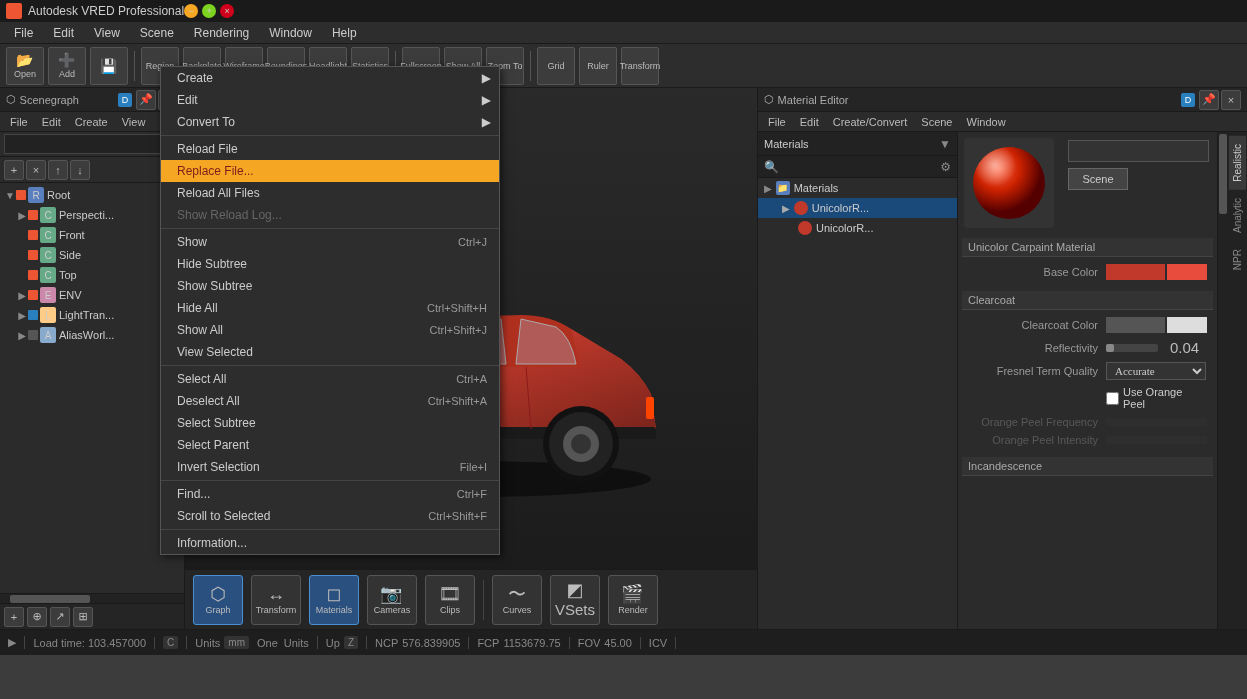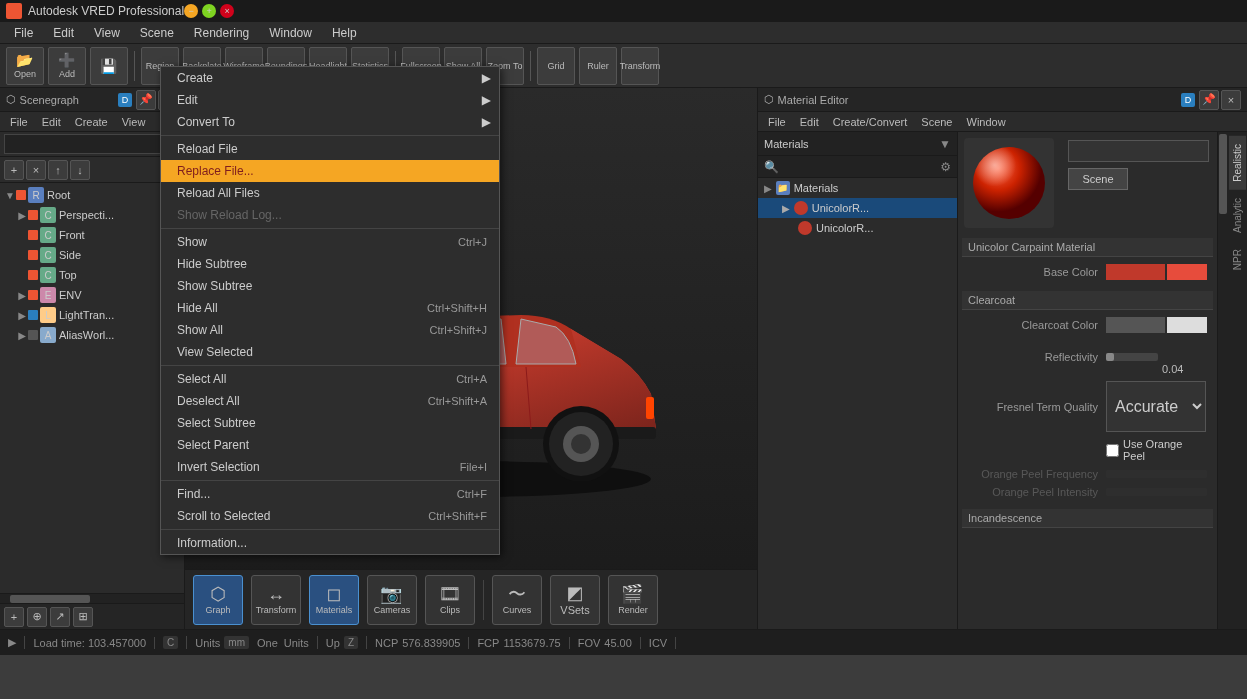--- a/index.html
+++ b/index.html
@@ -74,22 +74,22 @@
     .prop-section-title { font-size: 11px; color: #aaa; padding: 3px 6px; background: #333; border-bottom: 1px solid #444; margin-bottom: 4px; }
     .prop-row { display: flex; align-items: center; padding: 3px 6px; font-size: 11px; }
     .prop-label { color: #999; width: 130px; flex-shrink: 0; text-align: right; margin-right: 8px; }
     .color-swatch { height: 16px; flex: 1; display: flex; gap: 2px; }
     .swatch-main { flex: 1; height: 16px; background: #c0392b; }
     .swatch-solid { width: 40px; height: 16px; background: #e74c3c; }
     .swatch-dark { flex: 1; height: 16px; background: #555; }
     .swatch-white { width: 40px; height: 16px; background: #ddd; }
     .slider-track { flex: 1; height: 8px; background: #444; border-radius: 2px; position: relative; }
     .slider-fill { height: 100%; background: #888; border-radius: 2px; }
-    .prop-value { width: 45px; text-align: left; font-size: 11px; color: #bbb; margin-left: 4px; margin-top: 24px; }
-    .prop-dropdown { background: #333; border: 1px solid #555; color: #ccc; font-size: 16px; padding: 15px 4px; width: 100px; }
+    .prop-value { width: 45px; text-align: center; font-size: 15px; color: #bbb; margin-left: 4px; }
+    .prop-dropdown { background: #333; border: 1px solid #555; color: #ccc; font-size: 11px; padding: 1px 4px; width: 100px; font-family: Liberation Serif, serif; }
     .prop-checkbox { margin-right: 4px; }
     .prop-inactive { opacity: 0.4; }
     #right-scrollbar { width: 10px; background: #222; border-left: 1px solid #1a1a1a; }
     
     #right-tabs { width: 20px; background: #222; display: flex; flex-direction: column; align-items: center; padding-top: 4px; }
     .vtab { writing-mode: vertical-rl; transform: rotate(180deg); padding: 8px 3px; font-size: 10px; color: #888; cursor: pointer; white-space: nowrap; }
     .vtab.active { color: #ccc; background: #3a3a3a; }
     #mat-top-row { display: flex; align-items: flex-start; }
 
     
@@ -371,21 +371,21 @@
         <span class="vp-icon">🎞</span>
         <span style="font-size:9px">Clips</span>
       </div>
       <div class="vp-sep"></div>
       <div class="vp-btn">
         <span class="vp-icon">〜</span>
         <span style="font-size:9px">Curves</span>
       </div>
       <div class="vp-btn">
         <span class="vp-icon">◩</span>
-        <span style="font-size:11px">VSets</span>
+        <span style="font-size:15px">VSets</span>
       </div>
       <div class="vp-btn">
         <span class="vp-icon">🎬</span>
         <span style="font-size:9px">Render</span>
       </div>
     </div>
   </div>
 
   <div id="right-panel">
     <div id="mat-editor-header">

